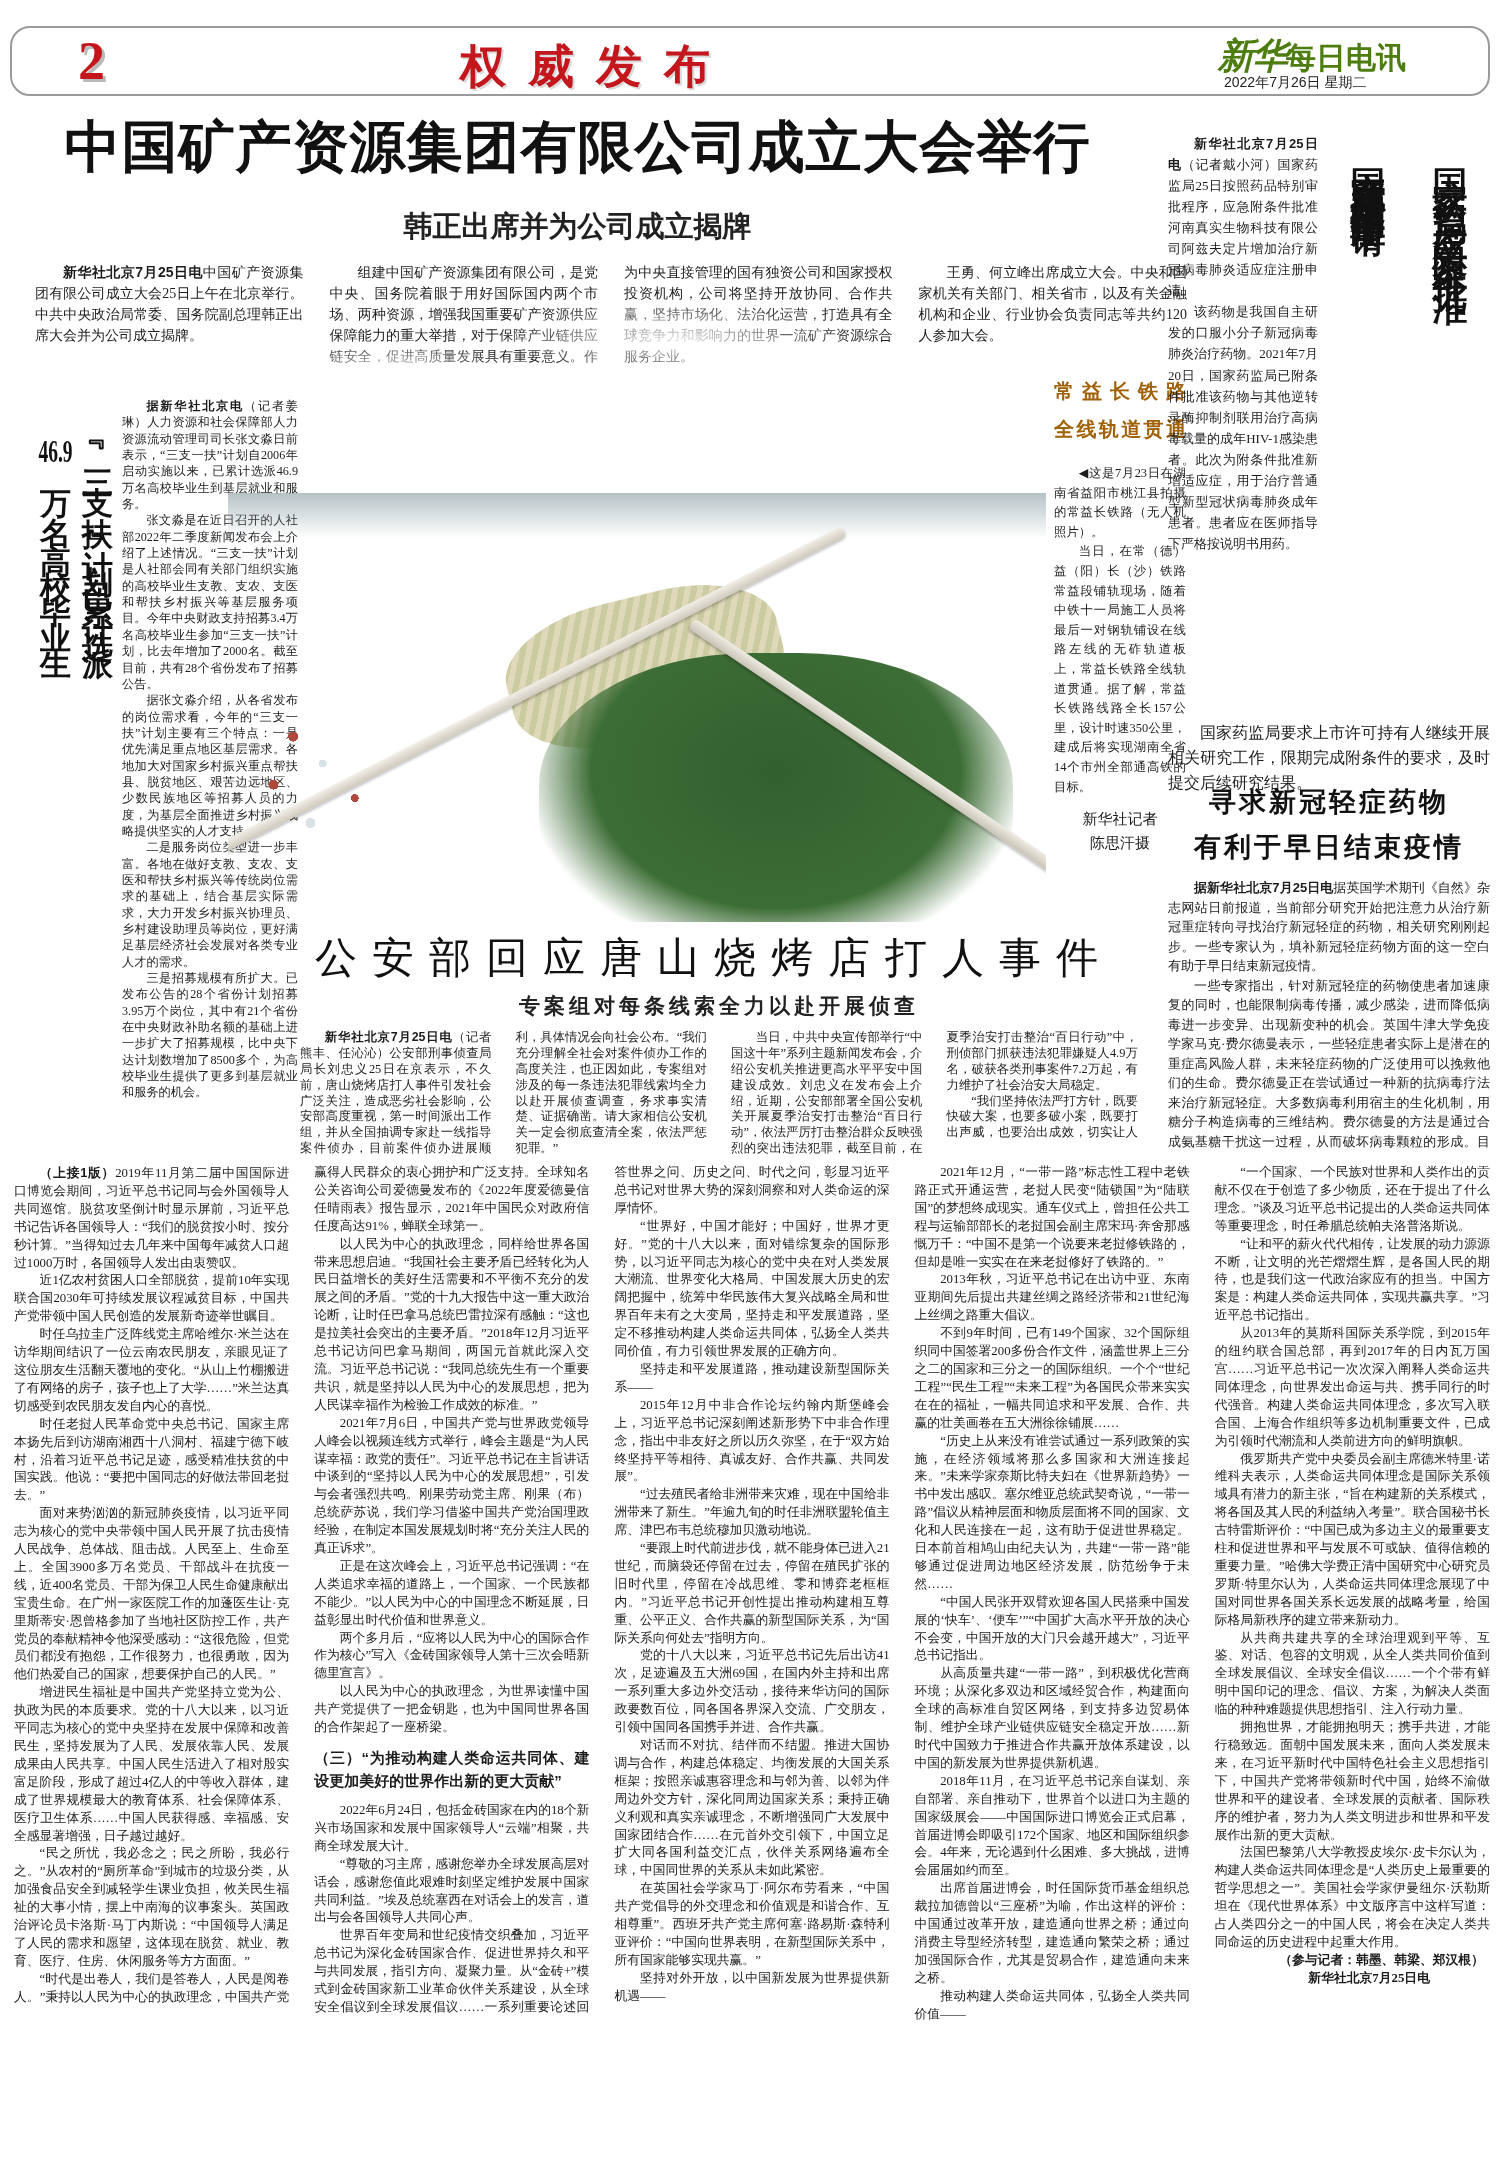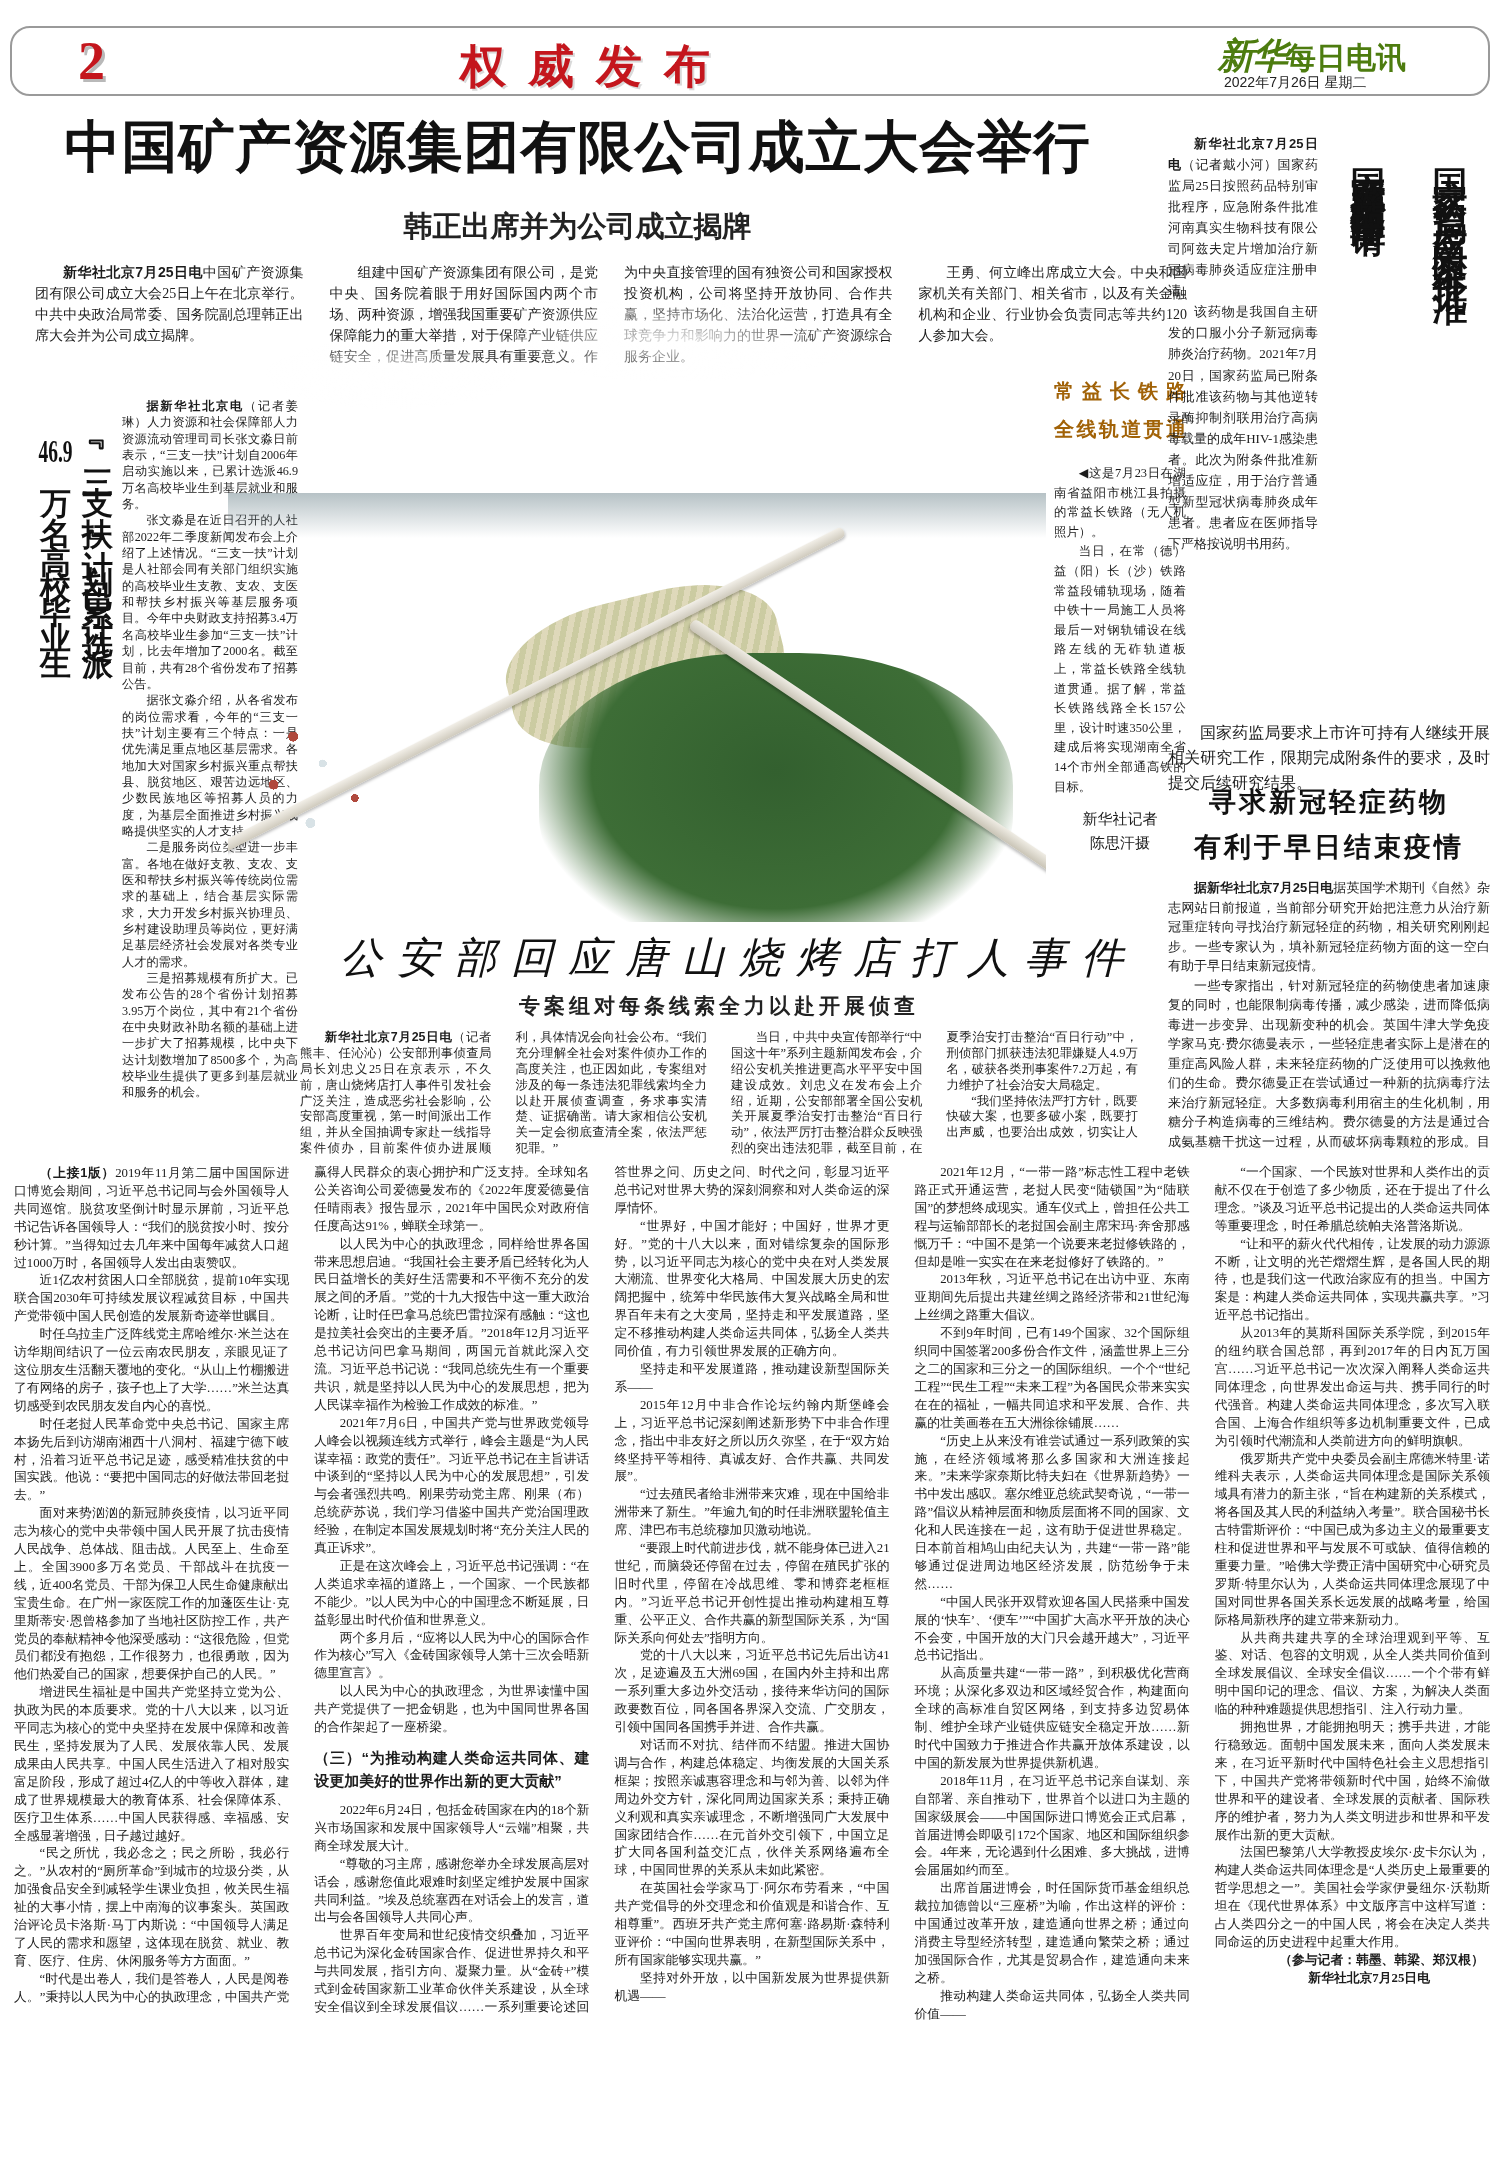--- a/index.html
+++ b/index.html
@@ -99,22 +99,22 @@
   .nmpa-vtitle .vt2{letter-spacing:4px;}
   .nmpa-p3{margin-top:20px;font-size:16px;line-height:1.55;text-align:justify;}
 
   
   .covid-title{position:absolute;left:1168px;top:780px;width:322px;text-align:center;
         font-size:27px;font-weight:700;letter-spacing:3px;line-height:1.65;color:#111;}
   .covid-body{position:absolute;left:1168px;top:878px;width:322px;height:276px;
         font-size:13px;line-height:1.5;text-align:justify;overflow:hidden;}
 
   
-  .ts-title{position:absolute;left:300px;top:930px;width:838px;text-align:right;
-        font-size:42px;font-weight:500;letter-spacing:15px;text-indent:15px;color:#111;font-style:italic;}
+  .ts-title{position:absolute;left:300px;top:930px;width:838px;text-align:left;
+        font-size:42px;font-weight:500;letter-spacing:15px;text-indent:15px;color:#111;}
   .ts-subtitle{position:absolute;left:300px;top:992px;width:838px;text-align:center;
         font-size:21px;font-weight:700;letter-spacing:4px;color:#222;
         font-family:"Liberation Sans","DejaVu Sans",sans-serif;}
   .ts-body{position:absolute;left:300px;top:1030px;width:838px;height:128px;
         column-count:4;column-gap:24px;font-size:12.4px;line-height:1.28;text-align:justify;overflow:hidden;}
 
   
   .bottom{position:absolute;left:14px;top:1164px;width:1476px;height:998px;
         column-count:5;column-gap:25px;font-size:12.8px;line-height:1.40;text-align:justify;overflow:hidden;}
   .bottom .subhead{font-family:"Liberation Sans","DejaVu Sans",sans-serif;font-weight:700;

